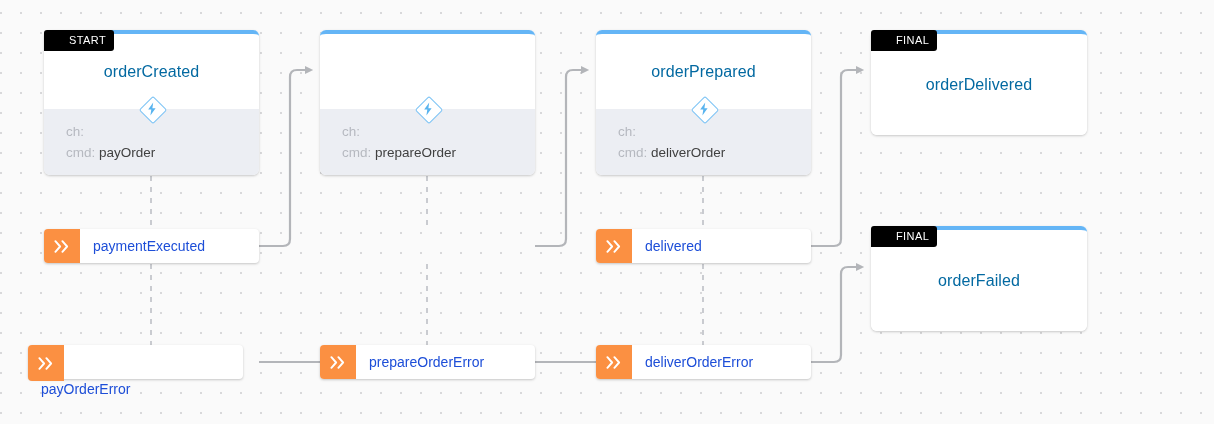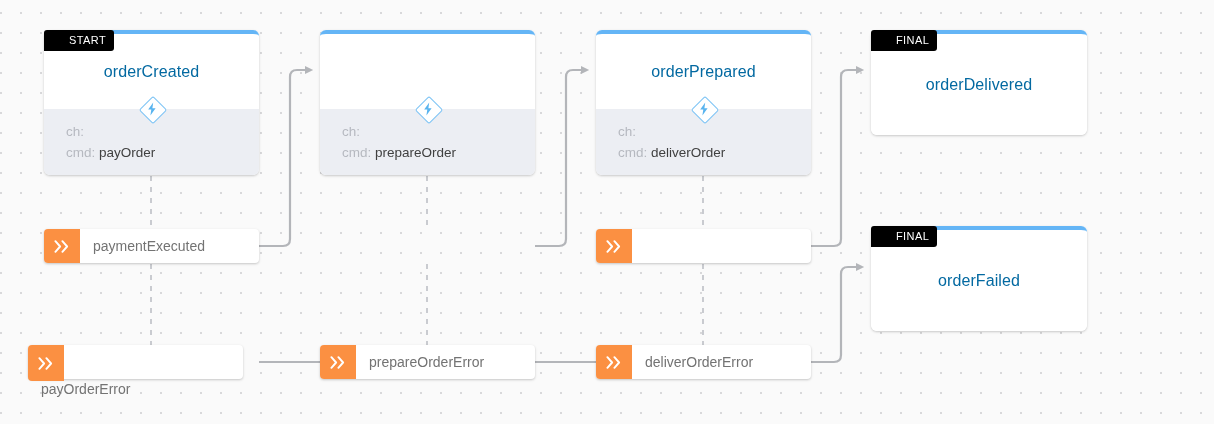--- a/index.html
+++ b/index.html
@@ -144,21 +144,21 @@
     line-height: 1;
   }
   .event-icon svg { width: 17px; height: 13px; display:block; }
   .event-label {
     flex: 1 1 auto;
     display: flex;
     align-items: center;
     padding-left: 13px;
     padding-right: 12px;
     font-size: 14px;
-    color: #737373;
+    color: #1d4ed8;
     white-space: nowrap;
   }
 </style>
 </head>
 <body>
 
 <div id="canvas">
 
   <svg id="edges" viewBox="0 0 1214 424" xmlns="http://www.w3.org/2000/svg">
     <defs>
@@ -277,20 +277,21 @@
   </div>
 
 
   <div class="event-node" style="left:596px; top:229px; width:215px;">
     <div class="event-icon">
       <svg viewBox="0 0 17 13" xmlns="http://www.w3.org/2000/svg">
         <path d="M1.4 1.2 L6.1 6.5 L1.4 11.8" stroke="#ffffff" stroke-width="1.9" fill="none" stroke-linecap="round" stroke-linejoin="round"></path>
         <path d="M8.4 1.2 L13.1 6.5 L8.4 11.8" stroke="#ffffff" stroke-width="1.9" fill="none" stroke-linecap="round" stroke-linejoin="round"></path>
       </svg>
     </div>
+    <div class="event-label">delivered</div>
   </div>
 
   <div class="event-node" style="left:28px; top:345px; width:215px;flex-direction:column;">
     <div class="event-icon">
       <svg viewBox="0 0 17 13" xmlns="http://www.w3.org/2000/svg">
         <path d="M1.4 1.2 L6.1 6.5 L1.4 11.8" stroke="#ffffff" stroke-width="1.9" fill="none" stroke-linecap="round" stroke-linejoin="round"></path>
         <path d="M8.4 1.2 L13.1 6.5 L8.4 11.8" stroke="#ffffff" stroke-width="1.9" fill="none" stroke-linecap="round" stroke-linejoin="round"></path>
       </svg>
     </div>
     <div class="event-label">payOrderError</div>

